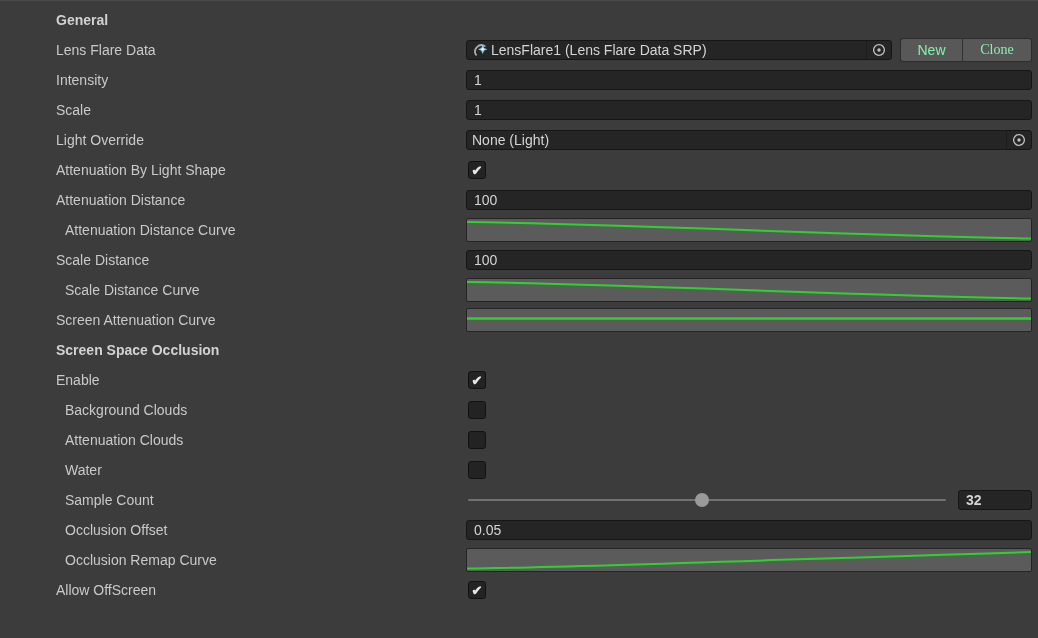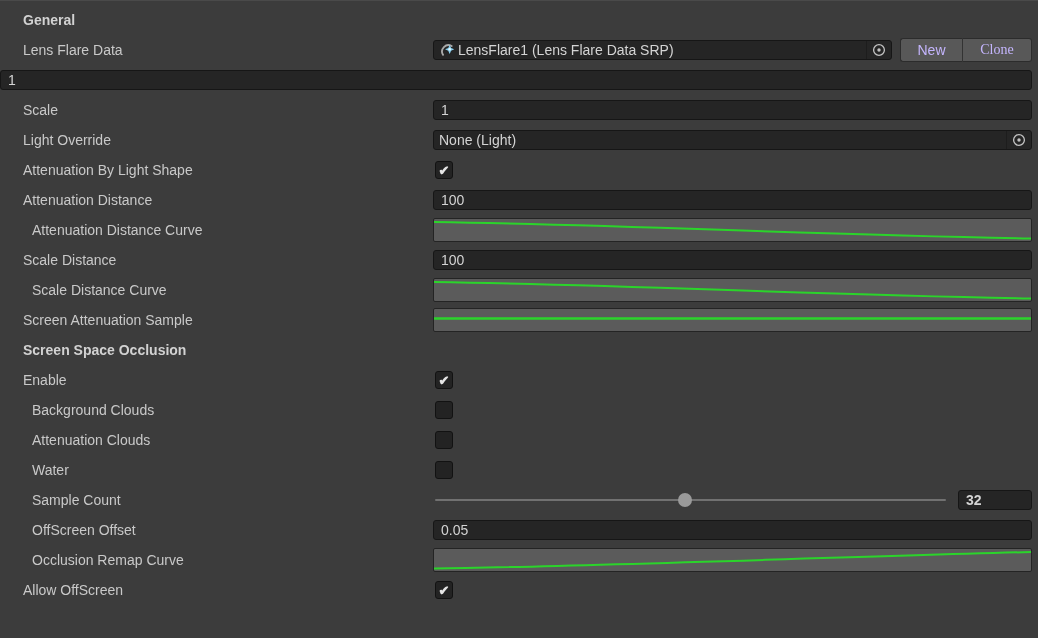--- a/index.html
+++ b/index.html
@@ -21,20 +21,21 @@
     align-items:center;
   }
   .label{
     box-sizing:border-box;
     width:433px;
     padding-left:23px;
     font-size:14px;
     color:#c9c9c9;
     white-space:nowrap;
     overflow:hidden;
+    margin-left:33px;
   }
   .label.indent{padding-left:32px;}
   .label.header{font-weight:bold;color:#d2d2d2;}
   .control{
     flex:1;
     margin-right:6px;
     display:flex;
     align-items:center;
   }
   .field{
@@ -63,21 +64,21 @@
     width:24px;height:100%;flex:none;
     display:flex;align-items:center;justify-content:center;
     border-left:1px solid #1d1d1d;
     cursor:pointer;
   }
   .btn-group{display:flex;margin-left:8px;flex:none;height:24px;box-sizing:border-box;}
   .btn{
     box-sizing:border-box;
     background:#585858;
     border:1px solid #2c2c2c;
-    color:#c4b5fd;
+    color:#86efac;
     font-size:14px;
     display:flex;align-items:center;justify-content:center;
     height:24px;
     cursor:pointer;
   }
   .btn-new{width:63px;border-radius:3px 0 0 3px;border-right:1px solid #333333;}
   .btn-clone{width:69px;border-radius:0 3px 3px 0;border-left:none;font-family:Liberation Serif, serif;}
   .checkbox{
     box-sizing:border-box;
     width:18px;height:18px;
@@ -149,20 +150,21 @@
         </span>
       </div>
       <div class="btn-group">
         <div class="btn btn-new">New</div>
         <div class="btn btn-clone">Clone</div>
       </div>
     </div>
   </div>
 
   <div class="row">
+    <div class="label">Intensity</div>
     <div class="control">
       <div class="field">
         <span class="field-text">1</span>
       </div>
     </div>
   </div>
 
   <div class="row">
     <div class="label">Scale</div>
     <div class="control">
@@ -232,21 +234,21 @@
     <div class="control">
       <div class="curve-field">
         <svg viewBox="0 0 600 22" preserveAspectRatio="none">
           <path d="M0,3 C200,6 360,15 600,19.5" fill="none" stroke="#2bd42b" stroke-width="2"></path>
         </svg>
       </div>
     </div>
   </div>
 
   <div class="row">
-    <div class="label">Screen Attenuation Sample</div>
+    <div class="label">Screen Attenuation Curve</div>
     <div class="control">
       <div class="curve-field">
         <svg viewBox="0 0 600 22" preserveAspectRatio="none">
           <path d="M0,9.5 L600,9.5" fill="none" stroke="#2bd42b" stroke-width="2.4"></path>
         </svg>
       </div>
     </div>
   </div>
 
   <div class="row">
@@ -291,21 +293,21 @@
         <div class="slider-track"></div>
         <div class="slider-thumb"></div>
       </div>
       <div class="field slider-value">
         <span class="field-text">32</span>
       </div>
     </div>
   </div>
 
   <div class="row">
-    <div class="label indent">OffScreen Offset</div>
+    <div class="label indent">Occlusion Offset</div>
     <div class="control">
       <div class="field">
         <span class="field-text">0.05</span>
       </div>
     </div>
   </div>
 
   <div class="row">
     <div class="label indent">Occlusion Remap Curve</div>
     <div class="control">

